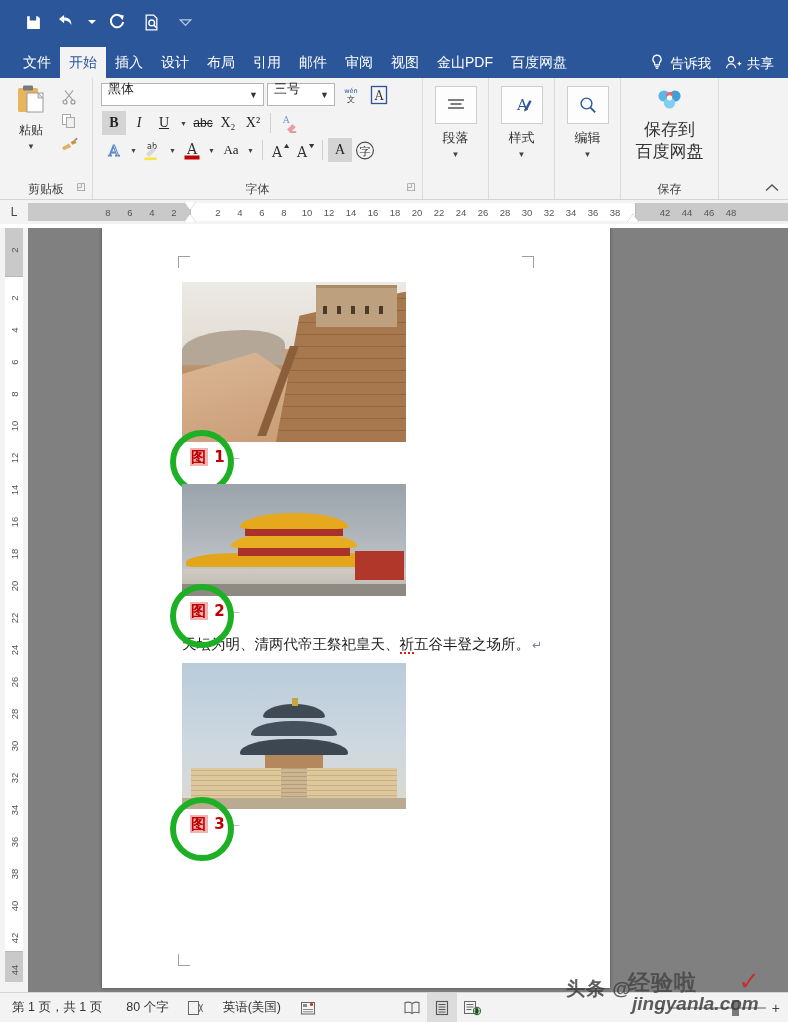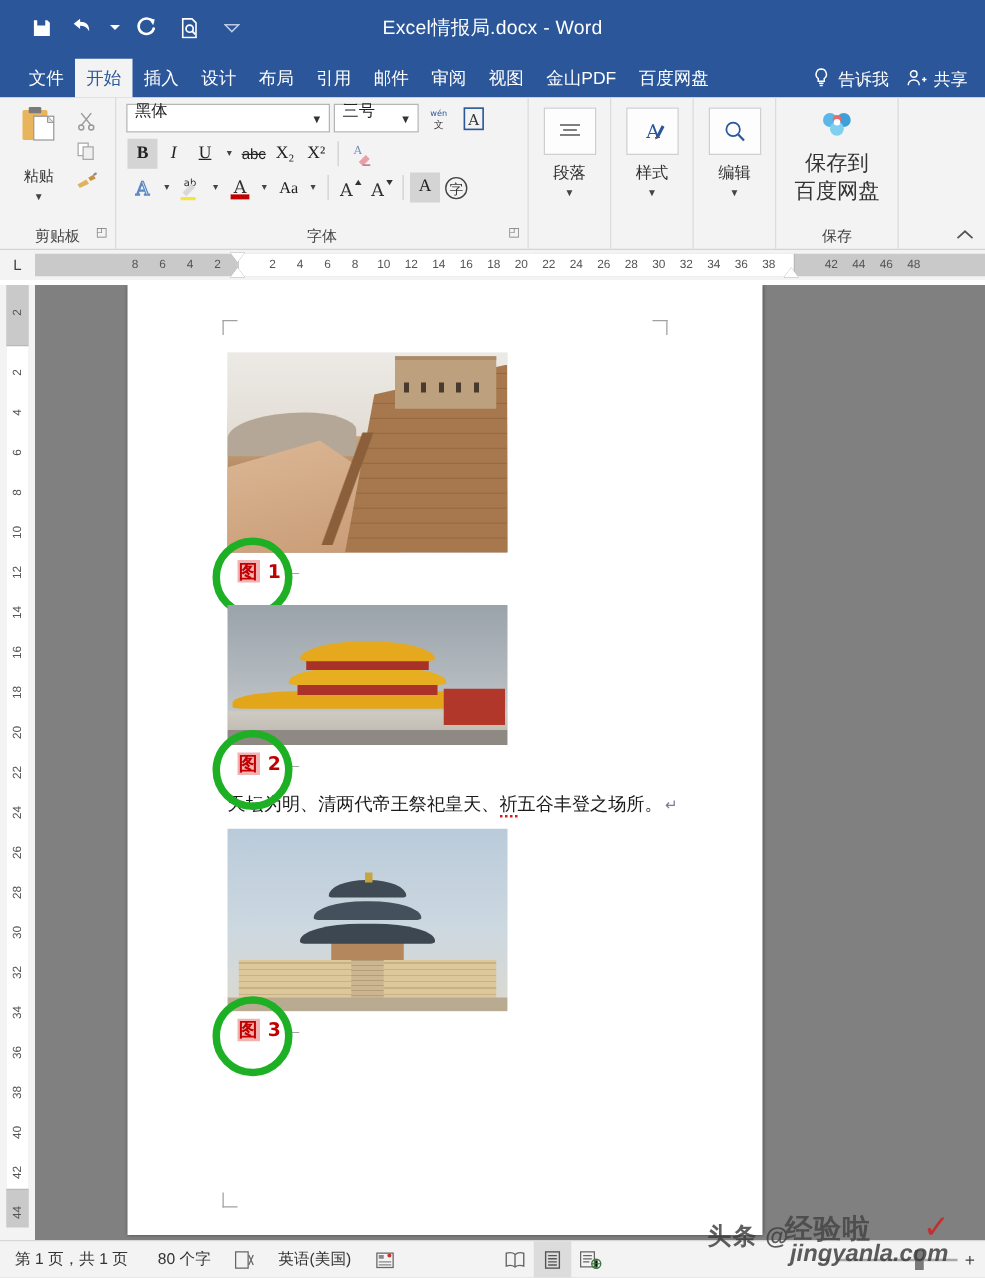--- a/index.html
+++ b/index.html
@@ -70,21 +70,21 @@
     font-size: 12px; color: #444; text-align: center; height: 19px;
     line-height: 19px; position: relative;
   }
   .rgroup-label .dlg {
     position: absolute; right: 6px; bottom: 3px; font-size: 10px; color: #777; cursor: pointer;
   }
 
   
   .g-clip { width: 92px; }
   .paste-col { width: 50px; display: flex; flex-direction: column; align-items: center; cursor: pointer; }
-  .paste-lbl { font-size: 12px; color: #333; margin-top: 11px; }
+  .paste-lbl { font-size: 12px; color: #333; margin-top: 1px; }
   .paste-caret { font-size: 8px; color: #444; margin-top: 3px; }
   .clip-icons { display: flex; flex-direction: column; gap: 3px; padding-top: 3px; margin-left: 2px; }
   .clip-icons .ci { width: 22px; height: 21px; display: flex; align-items: center; justify-content: center; cursor: pointer; }
 
   
   .g-font { width: 330px; }
   .fontrow1 { display: flex; align-items: center; gap: 3px; padding: 2px 0 3px 2px; }
   .combo {
     border: 1px solid #b5b5b5; background: #fff; height: 23px;
     display: flex; align-items: center; cursor: pointer;
@@ -303,21 +303,20 @@
             <circle cx="8.2" cy="8.4" r="2.7" fill="none" stroke="#fff" stroke-width="1.3"></circle>
             <path stroke="#fff" stroke-width="1.5" d="M10.2 10.4l2.3 2.3"></path>
           </svg>
       </div>
       <div class="qat-btn">
         <svg width="13" height="13" viewBox="0 0 12 12">
             <path fill="none" stroke="#b9cbe6" stroke-width="1.1" d="M1 3.5h10L6 8.6z"></path>
           </svg>
       </div>
     </div>
-    <div class="title-text">Excel情报局.docx  -  Word</div>
   </div>
 
   <div class="tabbar">
     <div class="tab">文件</div>
     <div class="tab active">开始</div>
     <div class="tab">插入</div>
     <div class="tab">设计</div>
     <div class="tab">布局</div>
     <div class="tab">引用</div>
     <div class="tab">邮件</div>

